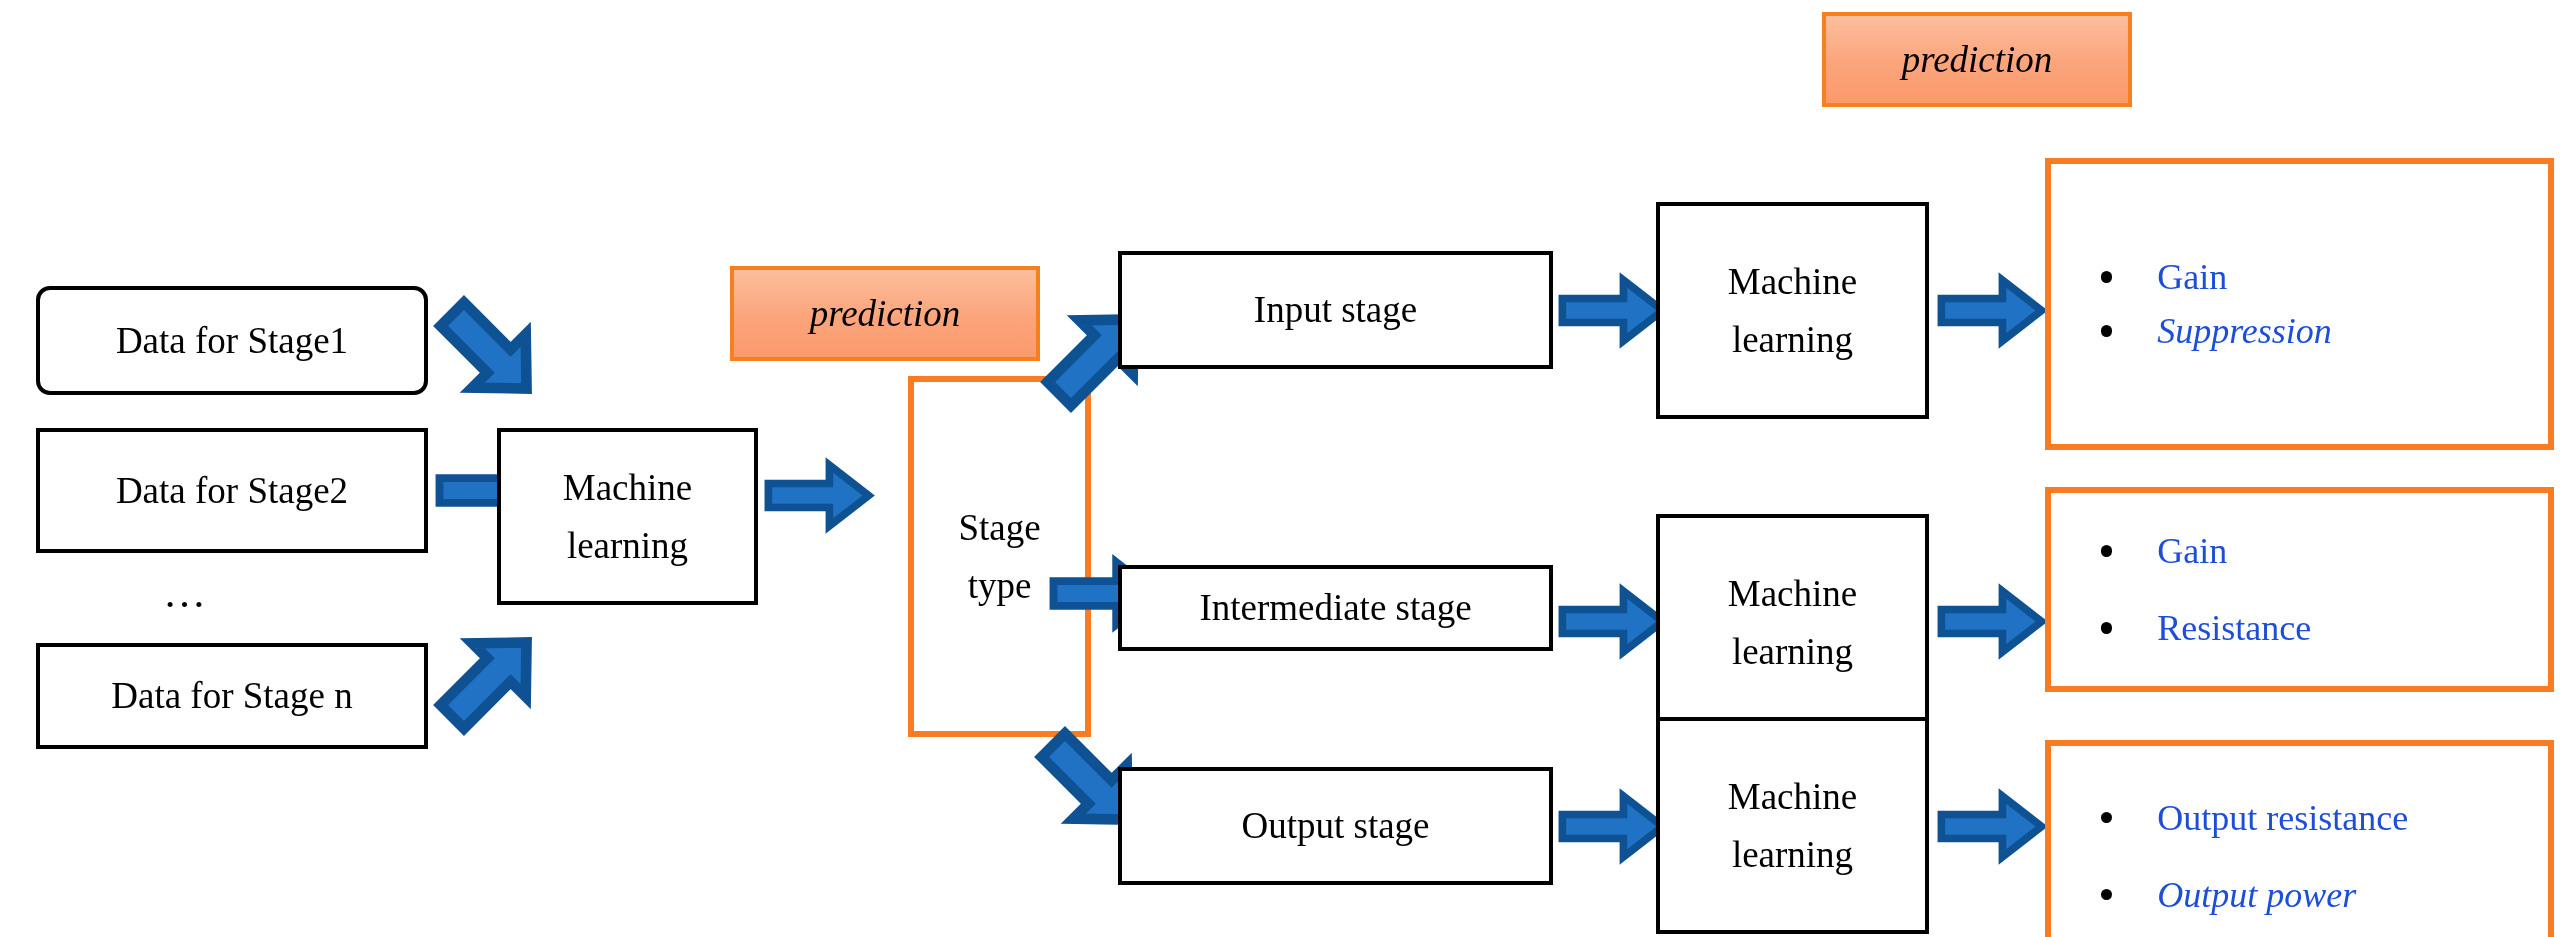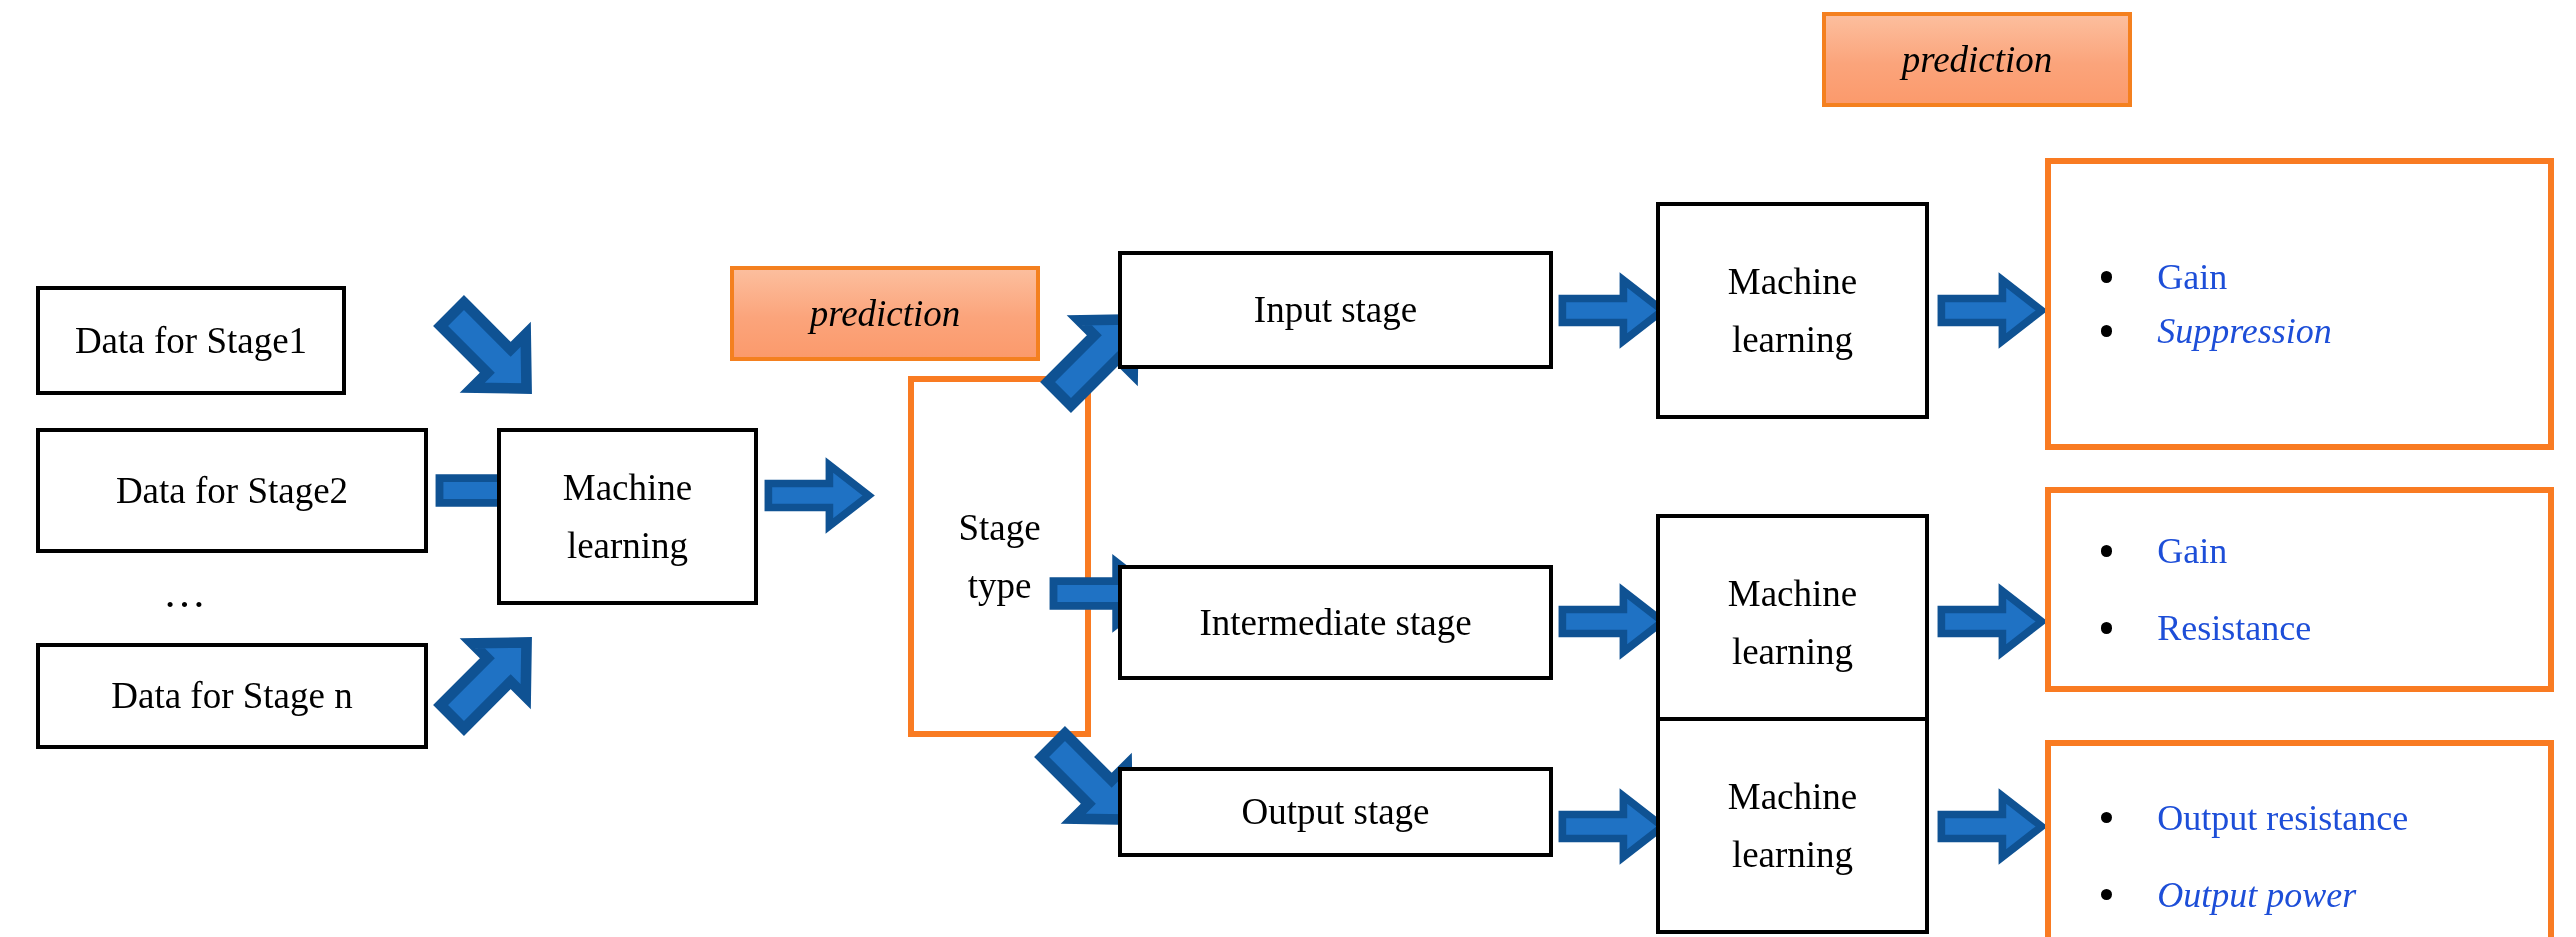--- a/index.html
+++ b/index.html
@@ -90,21 +90,21 @@
     background: #000000;
     flex: 0 0 auto;
     margin-right: 45px;
   }
 </style>
 </head>
 <body>
 
 <div id="canvas">
 
-  <div class="node box-black" style="left:36px; top:286px; width:310px; height:109px;">
+  <div class="node box-black" style="left:36px; top:286px; width:392px; height:109px;border-radius:14px;">
     <span class="label">Data for Stage1</span>
   </div>
 
   <div class="node box-black" style="left:36px; top:428px; width:392px; height:125px;justify-content:center;">
     <span class="label">Data for Stage2</span>
   </div>
 
   <div class="ellipsis" style="left:163px; top:571px;">…</div>
 
   <div class="node box-black" style="left:36px; top:643px; width:392px; height:106px;">
@@ -188,21 +188,21 @@
         <span class="dot"></span>
         <span>Suppression</span>
       </li>
     </ul>
   </div>
 
   <div class="chip" style="left:1822px; top:12.4px; width:310px; height:95px;">
     <span class="label">prediction</span>
   </div>
 
-  <div class="node box-black" style="left:1118px; top:565px; width:435px; height:115px;">
+  <div class="node box-black" style="left:1118px; top:565px; width:435px; height:86px;">
     <span class="label">Intermediate stage</span>
   </div>
 
   <svg class="arrow" style="left:1558px; top:585px;" width="109" height="73" viewBox="0 0 100 66">
     <path d="M4,22 L60,22 L60,5 L96,33 L60,61 L60,44 L4,44 Z" fill="#1F72C4" stroke="#0F5293" stroke-width="7" stroke-linejoin="miter"></path>
   </svg>
 
   <div class="node box-black" style="left:1656px; top:514px; width:273px; height:217px;">
     <span class="label">Machine
 learning</span>
@@ -218,21 +218,21 @@
         <span class="dot"></span>
         <span>Gain</span>
       </li>
       <li style="margin-top:35px;">
         <span class="dot"></span>
         <span>Resistance</span>
       </li>
     </ul>
   </div>
 
-  <div class="node box-black" style="left:1118px; top:767px; width:435px; height:90px;">
+  <div class="node box-black" style="left:1118px; top:767px; width:435px; height:118px;">
     <span class="label">Output stage</span>
   </div>
 
   <svg class="arrow" style="left:1558px; top:790px;" width="109" height="73" viewBox="0 0 100 66">
     <path d="M4,22 L60,22 L60,5 L96,33 L60,61 L60,44 L4,44 Z" fill="#1F72C4" stroke="#0F5293" stroke-width="7" stroke-linejoin="miter"></path>
   </svg>
 
   <div class="node box-black" style="left:1656px; top:717px; width:273px; height:217px;">
     <span class="label">Machine
 learning</span>

